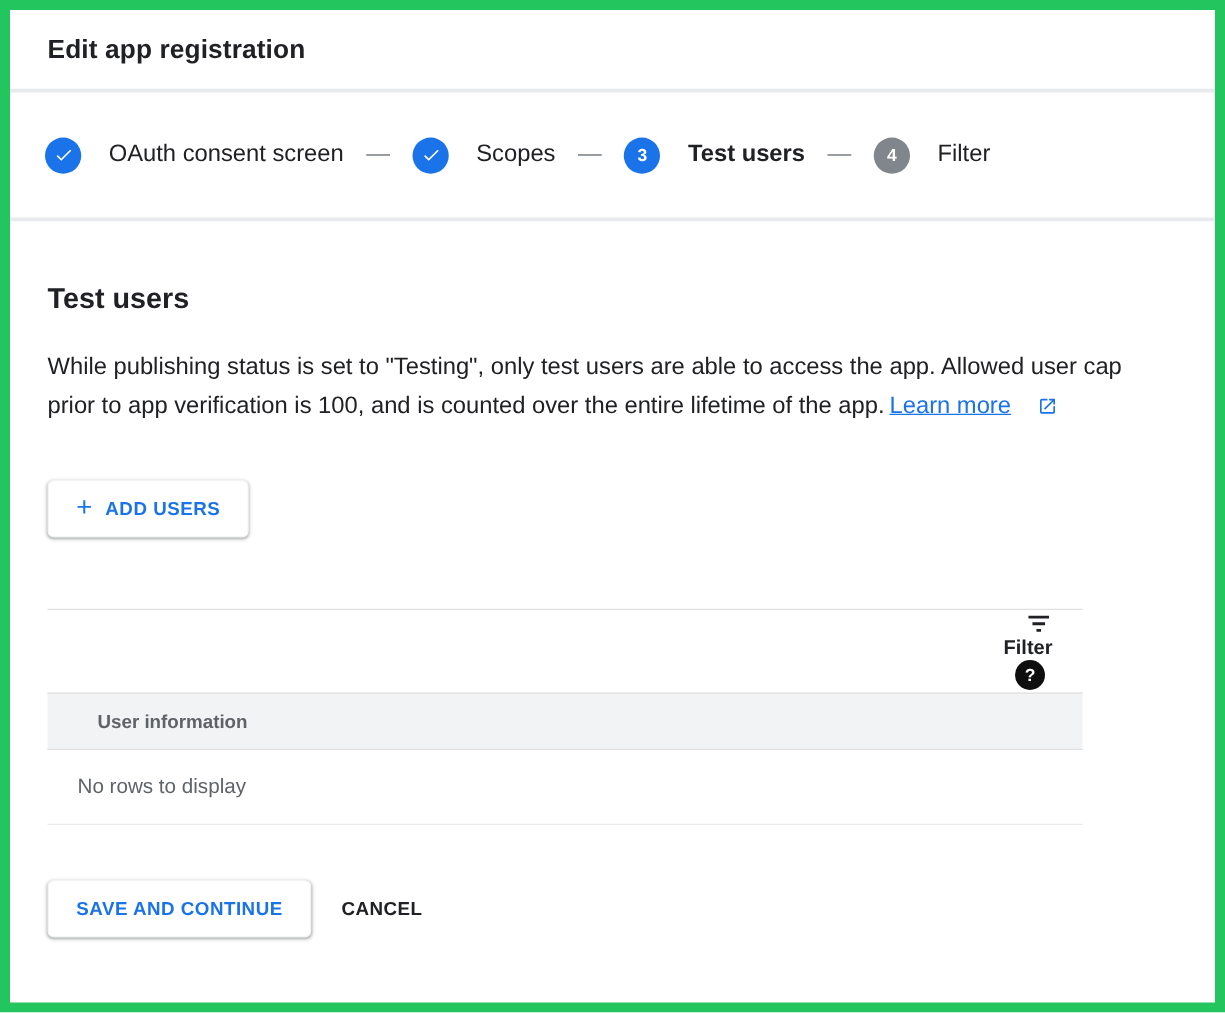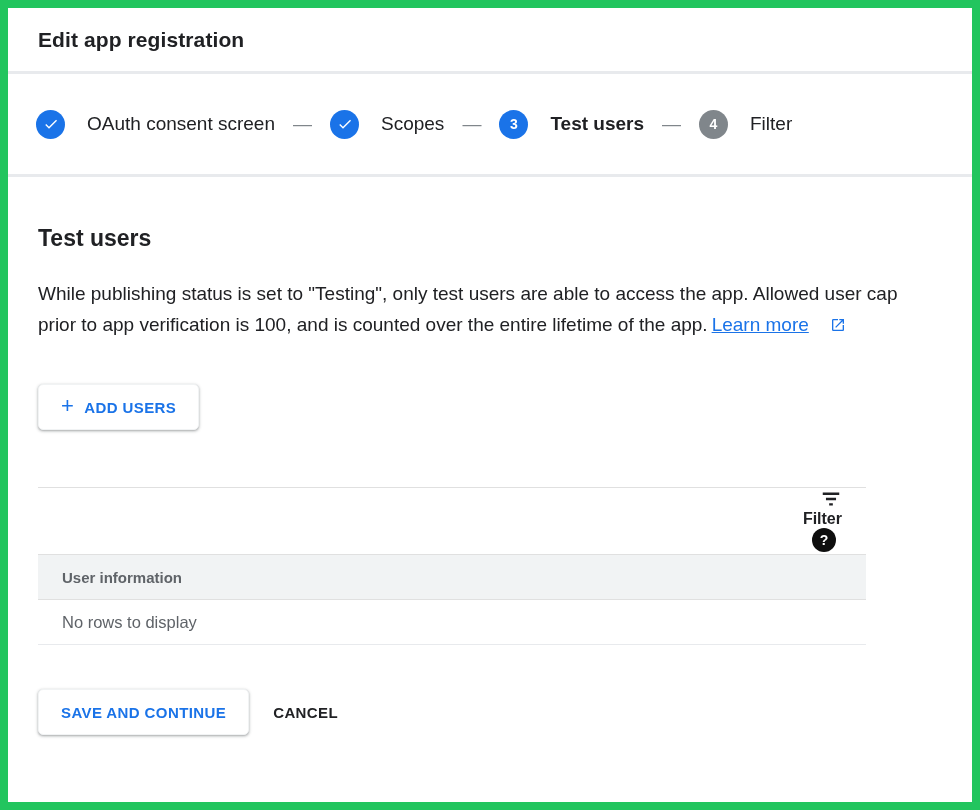--- a/index.html
+++ b/index.html
@@ -149,29 +149,29 @@
     cursor: pointer;
     flex: none;
   }
   .table-header-row {
     height: 46px;
     background: #f1f3f4;
     border-top: 1px solid #e0e0e0;
     border-bottom: 1px solid #e0e0e0;
     display: flex;
     align-items: center;
-    padding: 0 24px;
+    padding: 0 40px;
   }
   .table-header-row .col-label {
     font-size: 15px;
     font-weight: 700;
     color: #5f6368;
   }
   .table-empty-row {
-    height: 45px;
+    height: 60px;
     display: flex;
     align-items: center;
     padding: 0 24px;
     border-bottom: 1px solid #e8eaed;
     font-size: 16.5px;
     color: #5f6368;
   }
 
   
   .footer-actions {

